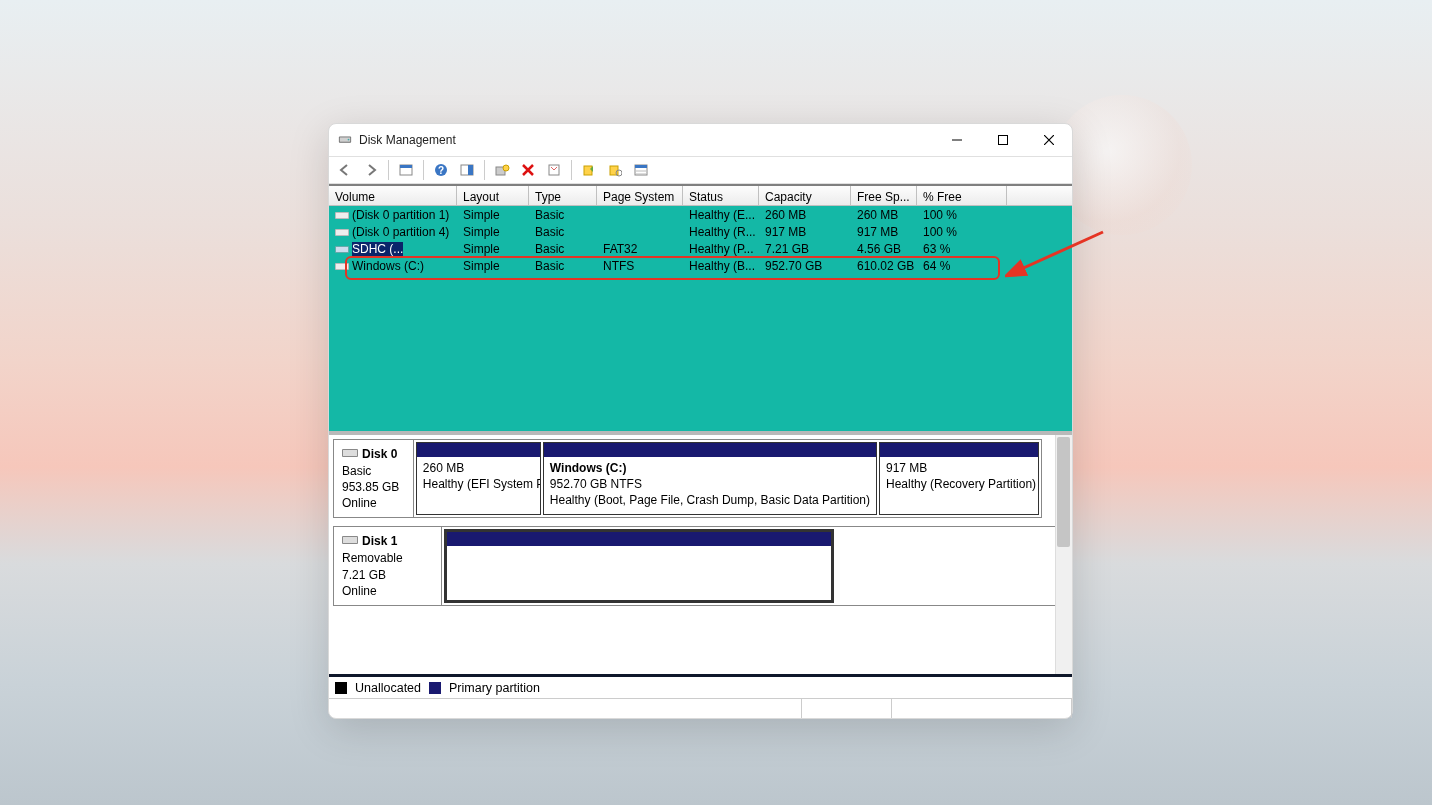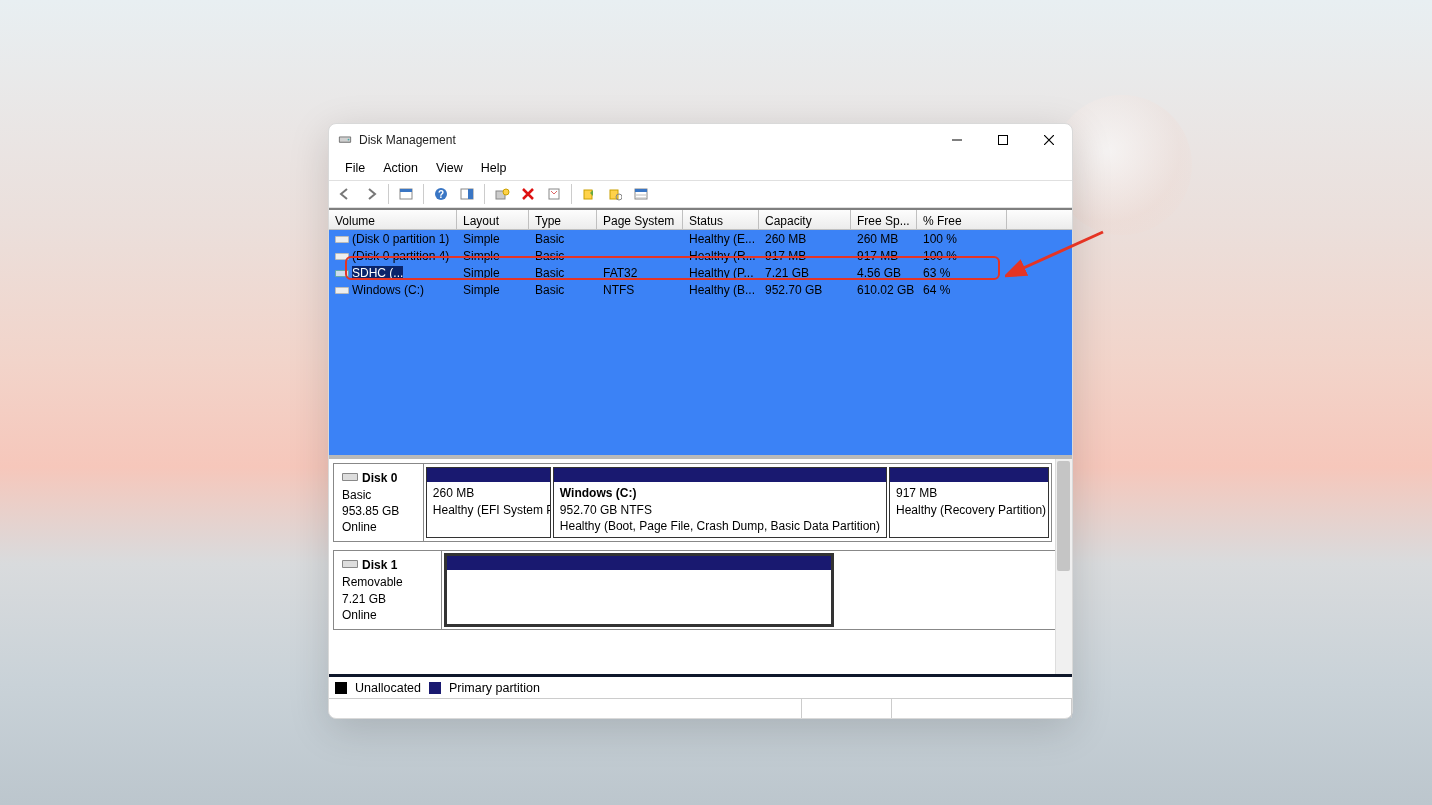--- a/index.html
+++ b/index.html
@@ -89,21 +89,21 @@
   border-top: 2px solid #7f7f7f;
   border-bottom: 1px solid #c0c0c0;
   background: linear-gradient(#fdfdfd,#ececec);
 }
 .vol-header > div {
   border-right: 1px solid #c0c0c0;
   padding: 4px 6px;
   white-space: nowrap;
   overflow: hidden;
 }
-.vol-body { flex: 0 0 auto; height: 225px; background:#3b82f6; overflow:hidden; position:relative;}
+.vol-body { flex: 0 0 auto; height: 225px; background:#14b8a6; overflow:hidden; position:relative;}
 .vol-row {
   height: 17px;
   display: flex;
   font-size: 12px;
   align-items: center;
 }
 .vol-row > div { padding: 0 6px; white-space:nowrap; overflow:hidden; text-overflow:clip; }
 .vol-row .vicon { display:inline-flex; width:14px; height:12px; margin-right:3px; vertical-align:middle; }
 .vol-row.sel .volname { background:#0a246a; color:#fff; }
 
@@ -212,26 +212,20 @@
           <rect x="0.5" y="0.5" width="9" height="9" fill="none" stroke="#000"></rect>
         </svg>
       </div>
     <div class="cap-btn close">
         <svg width="10" height="10">
           <path d="M0 0 L10 10 M10 0 L0 10" stroke="#000" stroke-width="1.2"></path>
         </svg>
       </div>
   </div>
 
-  <div class="menubar">
-    <span>File</span>
-    <span>Action</span>
-    <span>View</span>
-    <span>Help</span>
-  </div>
 
   <div class="toolbar">
     <div class="tbtn">
         <svg width="16" height="14">
           <path d="M10 2 L4 7 L10 12" fill="none" stroke="#777" stroke-width="2"></path>
         </svg>
       </div>
     <div class="tbtn">
         <svg width="16" height="14">
           <path d="M6 2 L12 7 L6 12" fill="none" stroke="#777" stroke-width="2"></path>
@@ -369,21 +363,21 @@
       <div class="c-free">610.02 GB</div>
       <div class="c-pct">64 %</div>
     </div>
   </div>
 
   <div class="graph-area" style="position:relative;">
     <div class="scroll-stub">
       <div class="scroll-thumb" style="top:2px;height:110px;"></div>
     </div>
 
-    <div class="disk-row" style="margin-right:20px;align-items:center;">
+    <div class="disk-row" style="margin-right:30px;">
       <div class="disk-label">
         <span class="dicon"><svg width="16" height="12">
               <rect x="0" y="2" width="16" height="8" rx="1" fill="#888"></rect>
               <rect x="1" y="3" width="14" height="6" fill="#ddd"></rect>
             </svg></span><b>Disk 0</b><br>
         <span>Basic</span><br>
         <span>953.85 GB</span><br>
         <span>Online</span>
       </div>
       <div class="partitions">

